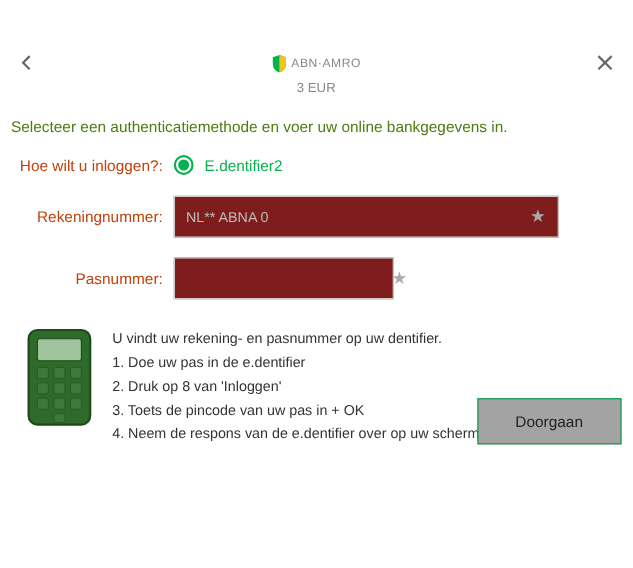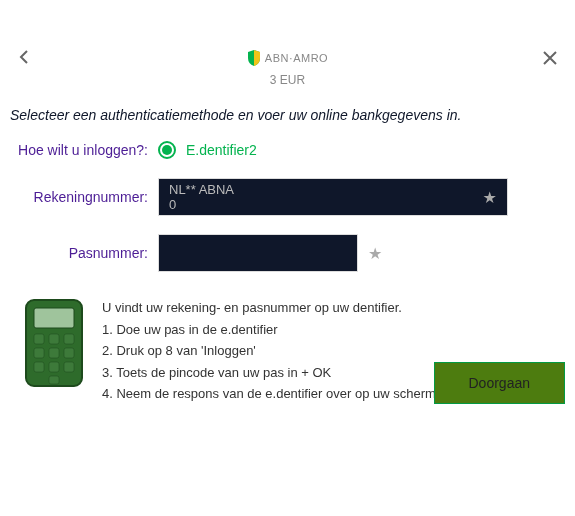--- a/index.html
+++ b/index.html
@@ -4,45 +4,45 @@
 <style>
 * { box-sizing: border-box; margin: 0; padding: 0; }
 body { font-family: -apple-system, BlinkMacSystemFont, "Segoe UI", Arial, sans-serif; font-size: 14px; color: #333; background: #fff; width: 575px; height: 516px; overflow: hidden; }
 .container { padding: 10px 10px 10px 10px; position: relative; }
 .header { position: relative; text-align: center; padding: 4px 0 12px 0; margin-top: 36px; }
 .back-btn { position: absolute; left: 8px; top: 2px; color: #666; font-size: 18px; cursor: pointer; }
 .close-btn { position: absolute; right: 8px; top: 2px; color: #666; font-size: 20px; cursor: pointer; line-height: 1; }
 .bank-badge { display: inline-flex; align-items: center; gap: 4px; color: #888; font-size: 11px; letter-spacing: 0.5px; }
 .shield { width: 14px; height: 16px; display: inline-block; }
 .amount { margin-top: 4px; color: #888; font-size: 12px; }
-.instruction { margin: 8px 0 18px 0; color: #0f172a; font-size: 14px; font-style: italic; }
+.instruction { margin: 8px 0 18px 0; color: #4d7c0f; font-size: 14px; }
 .row { display: flex; align-items: center; margin-bottom: 10px; }
-.label-col { width: 148px; text-align: right; padding-right: 10px; color: #4c1d95; font-size: 14px; }
+.label-col { width: 148px; text-align: right; padding-right: 10px; color: #c2410c; font-size: 14px; }
 .field-col { flex: 1; }
 .radio-group { display: flex; flex-direction: column; gap: 10px; }
 .radio-item { display: flex; align-items: center; gap: 10px; cursor: pointer; }
 .radio-outer { width: 18px; height: 18px; border: 2px solid #ccc; border-radius: 50%; display: flex; align-items: center; justify-content: center; }
 .radio-outer.selected { border-color: #04b34f; }
 .radio-inner { width: 10px; height: 10px; background: #04b34f; border-radius: 50%; display: none; }
 .radio-outer.selected .radio-inner { display: block; }
 .radio-label { color: #04b34f; font-size: 14px; }
-.input-wrap { display: flex; align-items: flex-start; border: 1px solid #ddd; background: #0f172a; gap: 12px; }
+.input-wrap { display: flex; align-items: flex-start; border: 1px solid #ddd; background: #7f1d1d; }
 .input-wrap.wide { width: 350px; }
 .input-wrap.med { width: 200px; }
 .input-wrap.sm { width: 150px; }
 .prefix { color: #bbb; padding: 0 10px; height: 36px; display: flex; align-items: center; font-size: 13px; }
 .tx-input { border: none; outline: none; height: 36px; flex: 1; font-size: 14px; padding: 0 8px; background: transparent; }
 .star-btn { width: 36px; height: 36px; display: flex; align-items: center; justify-content: center; color: #aaa; cursor: pointer; font-size: 16px; }
 .instructions-block { display: flex; gap: 18px; margin-top: 26px; padding-left: 14px; }
 .device { flex: 0 0 auto; }
 .device svg { display: block; }
 .instr-text { font-size: 13px; color: #333; line-height: 1.5; }
 .instr-text p { margin-bottom: 2px; }
 .footer { position: absolute; right: 10px; bottom: 12px; }
-.primary-btn { background: #4d7c0f; color: #222; border: 1px solid #039a44; padding: 12px 34px; font-size: 14px; cursor: pointer; }
+.primary-btn { background: #a3a3a3; color: #222; border: 1px solid #039a44; padding: 12px 34px; font-size: 14px; cursor: pointer; }
 </style>
 </head>
 <body>
 
 <div class="container">
   <div class="header">
     <span class="back-btn">
       <svg width="12" height="14" viewBox="0 0 10 14">
           <path d="M8 1 L2 7 L8 13" stroke="#666" stroke-width="2" fill="none"></path>
         </svg>

